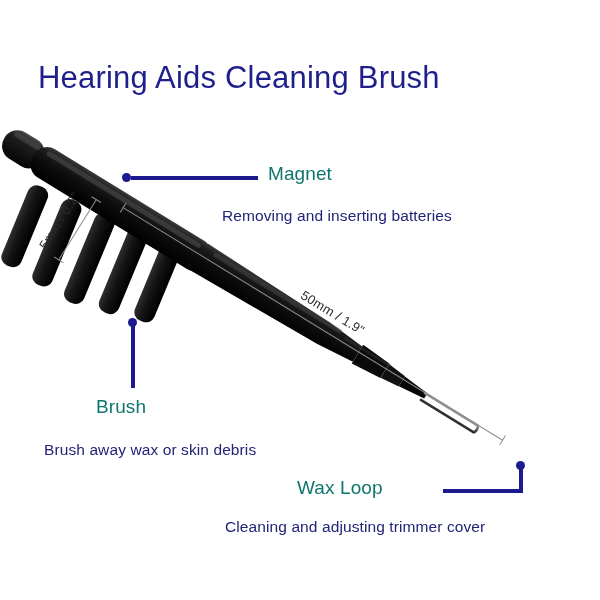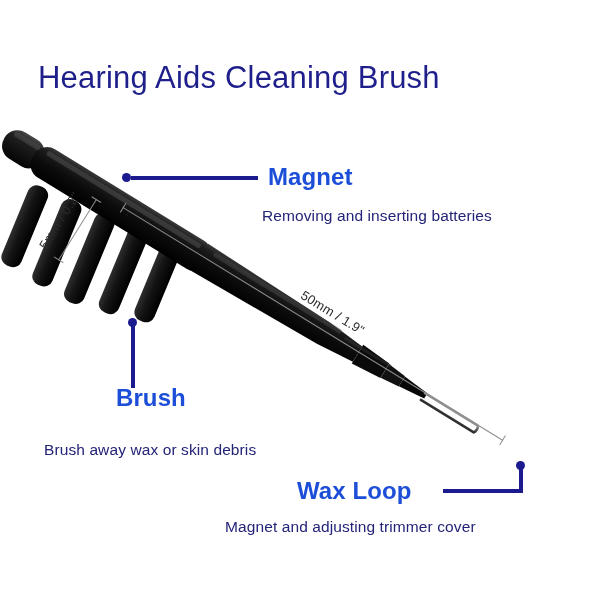--- a/index.html
+++ b/index.html
@@ -24,23 +24,23 @@
     left: 38px;
     top: 60px;
     font-size: 31px;
     font-weight: 400;
     letter-spacing: 0.2px;
     color: #1f1f8c;
     white-space: nowrap;
   }
   .callout-title {
     position: absolute;
-    font-size: 24px;
-    font-weight: 700;
-    color: #1d4ed8;
+    font-size: 19px;
+    font-weight: 400;
+    color: #0f766e;
     white-space: nowrap;
     letter-spacing: 0.1px;
   }
   .callout-sub {
     position: absolute;
     font-size: 15.5px;
     font-weight: 400;
     color: #232378;
     white-space: nowrap;
     letter-spacing: 0.1px;
@@ -184,31 +184,31 @@
     <div class="dim-line" style="width:446px;"></div>
     <div class="dim-tick" style="left:0;"></div>
     <div class="dim-tick" style="left:445px;"></div>
     <div class="dim-label" style="left:198px; top:-19px;">50mm / 1.9"</div>
   </div>
 
   <div>
     <div class="leader-dot" style="left:122px; top:173px;"></div>
     <div class="leader-line" style="left:131px; top:175.5px; width:127px; height:4px;"></div>
     <div class="callout-title" style="left:268px; top:163px;">Magnet</div>
-    <div class="callout-sub" style="left:222px; top:207px;margin-left:40px;">Removing and inserting batteries</div>
+    <div class="callout-sub" style="left:222px; top:207px;">Removing and inserting batteries</div>
   </div>
 
   <div>
     <div class="leader-dot" style="left:128px; top:318px;"></div>
     <div class="leader-line" style="left:130.5px; top:326px; width:4px; height:62px;"></div>
-    <div class="callout-title" style="left:96px; top:384px;margin-left:20px;">Brush</div>
+    <div class="callout-title" style="left:96px; top:396px;">Brush</div>
     <div class="callout-sub" style="left:44px; top:441px;">Brush away wax or skin debris</div>
   </div>
 
   <div>
     <div class="leader-dot" style="left:516px; top:461px;"></div>
     <div class="leader-line" style="left:518.5px; top:469px; width:4px; height:24px;"></div>
     <div class="leader-line" style="left:443px; top:489px; width:79px; height:4px;"></div>
     <div class="callout-title" style="left:297px; top:477px;">Wax Loop</div>
-    <div class="callout-sub" style="left:225px; top:518px;">Magnet and adjusting trimmer cover</div>
+    <div class="callout-sub" style="left:225px; top:518px;">Cleaning and adjusting trimmer cover</div>
   </div>
 
 </div>
 
 </body></html>

